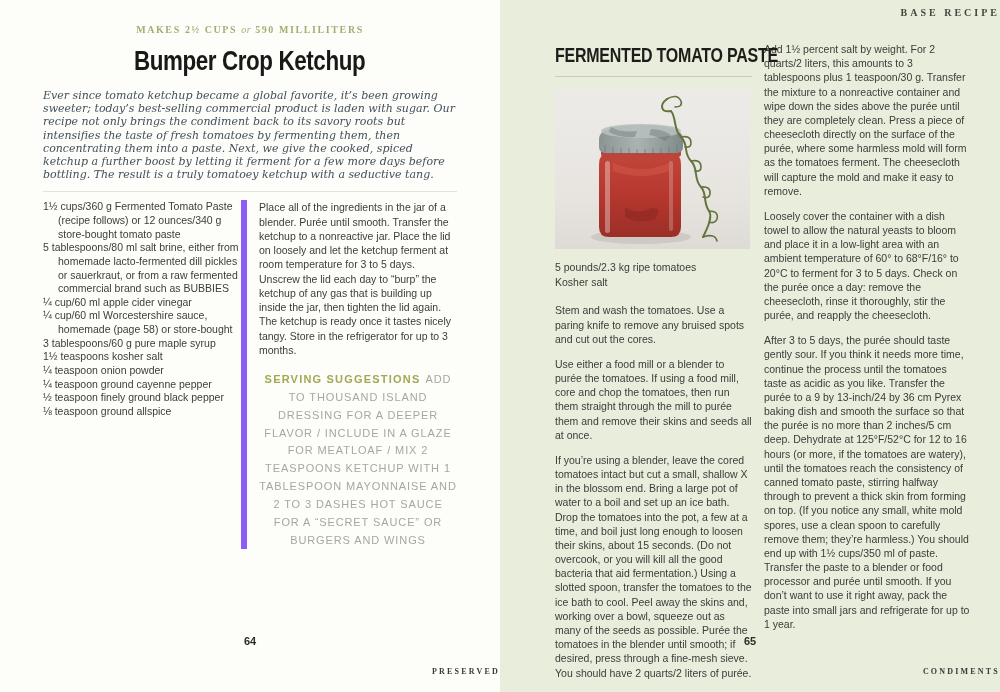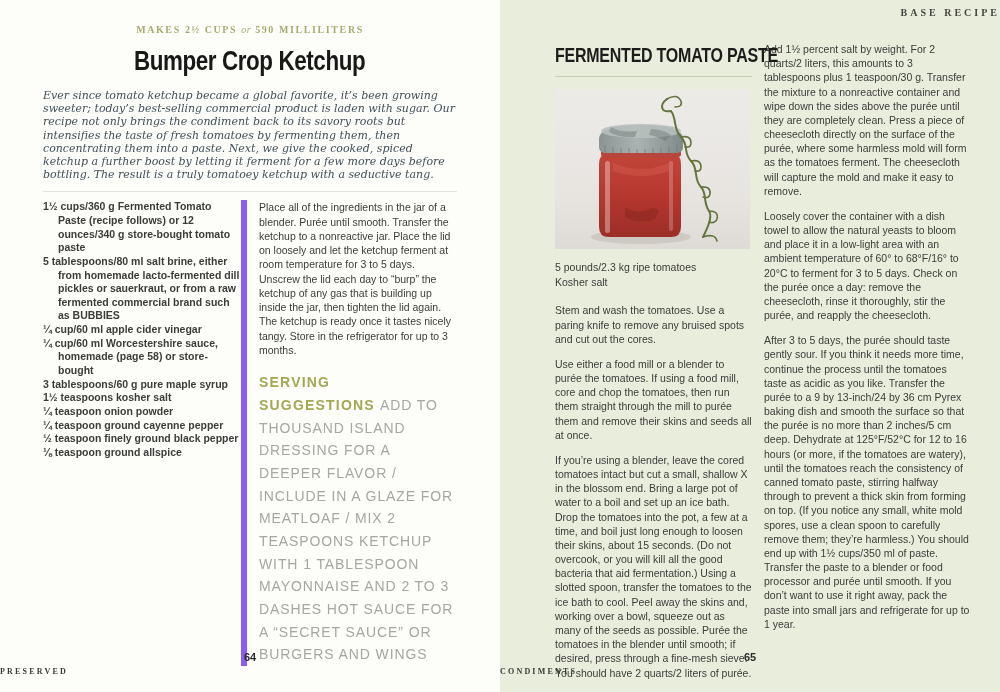--- a/index.html
+++ b/index.html
@@ -10,37 +10,37 @@
   .page-left{background:#fdfdfa;}
   .page-right{background:#e9eddb;}
 
   
   .makes-line{font-family:"Liberation Serif",serif;font-size:10px;letter-spacing:1.6px;
               text-align:center;font-weight:bold;}
   .makes-line .or{font-style:italic;font-weight:normal;text-transform:lowercase;margin:8px 4px;letter-spacing:0.5px;}
   .condense{display:inline-block;transform:scaleX(0.8);transform-origin:center;white-space:nowrap;}
   .pagenum{font-size:11px;font-weight:bold;color:#2b2b29;text-align:center;}
   .footline{font-family:"Liberation Serif",serif;font-size:8px;letter-spacing:2.2px;
-            color:#3a3a38;text-align:left;margin-top:4px;font-weight:bold;}
+            color:#3a3a38;text-align:right;margin-top:20px;font-weight:bold;}
   .footer{position:absolute;bottom:16px;left:0;right:0;}
 
   
   .page-left .makes-line{color:#a8ac71;margin-top:24px;}
   .recipe-title{margin:10px 0 2px;text-align:center;font-size:28px;font-weight:bold;
                 color:#181816;letter-spacing:-0.5px;}
   .intro{font-family:"DejaVu Serif","Liberation Serif",serif;font-style:italic;
          margin:12px 43px 0;font-size:11px;line-height:1.2;color:#42505a;}
   .lp-rule{border-top:1px solid #e3e3dd;margin:10px 43px 0;}
   .lp-cols{display:flex;margin:8px 43px 0;}
   .ing-col{width:198px;box-sizing:border-box;padding-right:8px;}
   .method-col{width:216px;box-sizing:border-box;border-left:6px solid #8b5cf6;padding-left:12px;}
-  .ingredients{list-style:none;margin:0;padding:0;font-size:10.5px;line-height:1.3;color:#3c3c3a;font-weight:bold;}
+  .ingredients{list-style:none;margin:0;padding:0;font-size:10.5px;line-height:1.3;color:#3c3c3a;}
   .ingredients li{padding-left:15px;text-indent:-15px;}
   .body-text{margin:0;font-size:10.5px;line-height:1.36;color:#3c3c3a;}
-  .serving{margin:14px 0 0;font-size:14px;line-height:1.62;letter-spacing:0.9px;}
+  .serving{margin:14px 0 0;font-size:11px;line-height:1.62;letter-spacing:0.9px;text-align:center;}
   .serving-label{color:#a3a855;font-weight:bold;letter-spacing:1.2px;margin-right:5px;}
   .serving-text{color:#a6a6a2;}
 
   
   .page-right .makes-line{color:#8f9a50;margin-top:24px;}
   .base-recipe{font-family:"Liberation Serif",serif;font-size:10px;letter-spacing:3px;
                color:#45453f;text-align:right;margin-top:7px;font-weight:bold;}
   .rp-cols{display:flex;padding:0 30px 0 55px;margin-top:20px;}
   .rp-col1{width:197px;box-sizing:border-box;}
   .rp-col2{width:212px;box-sizing:border-box;margin-left:12px;}

